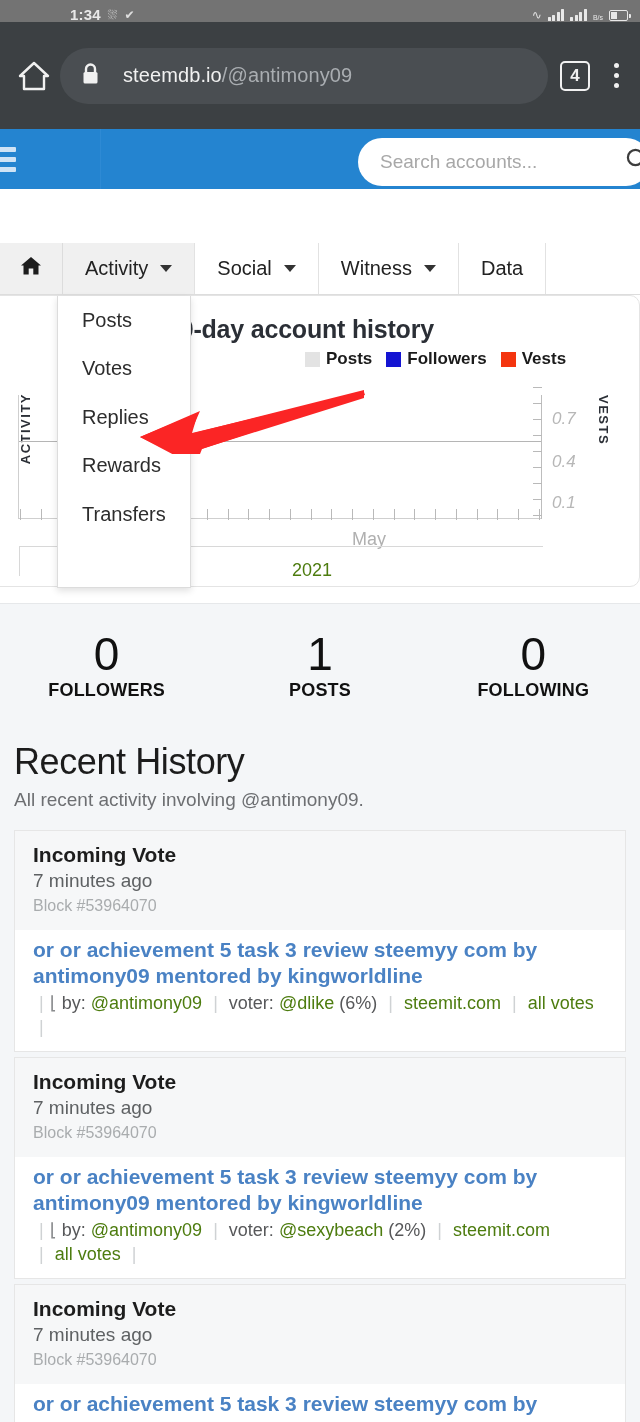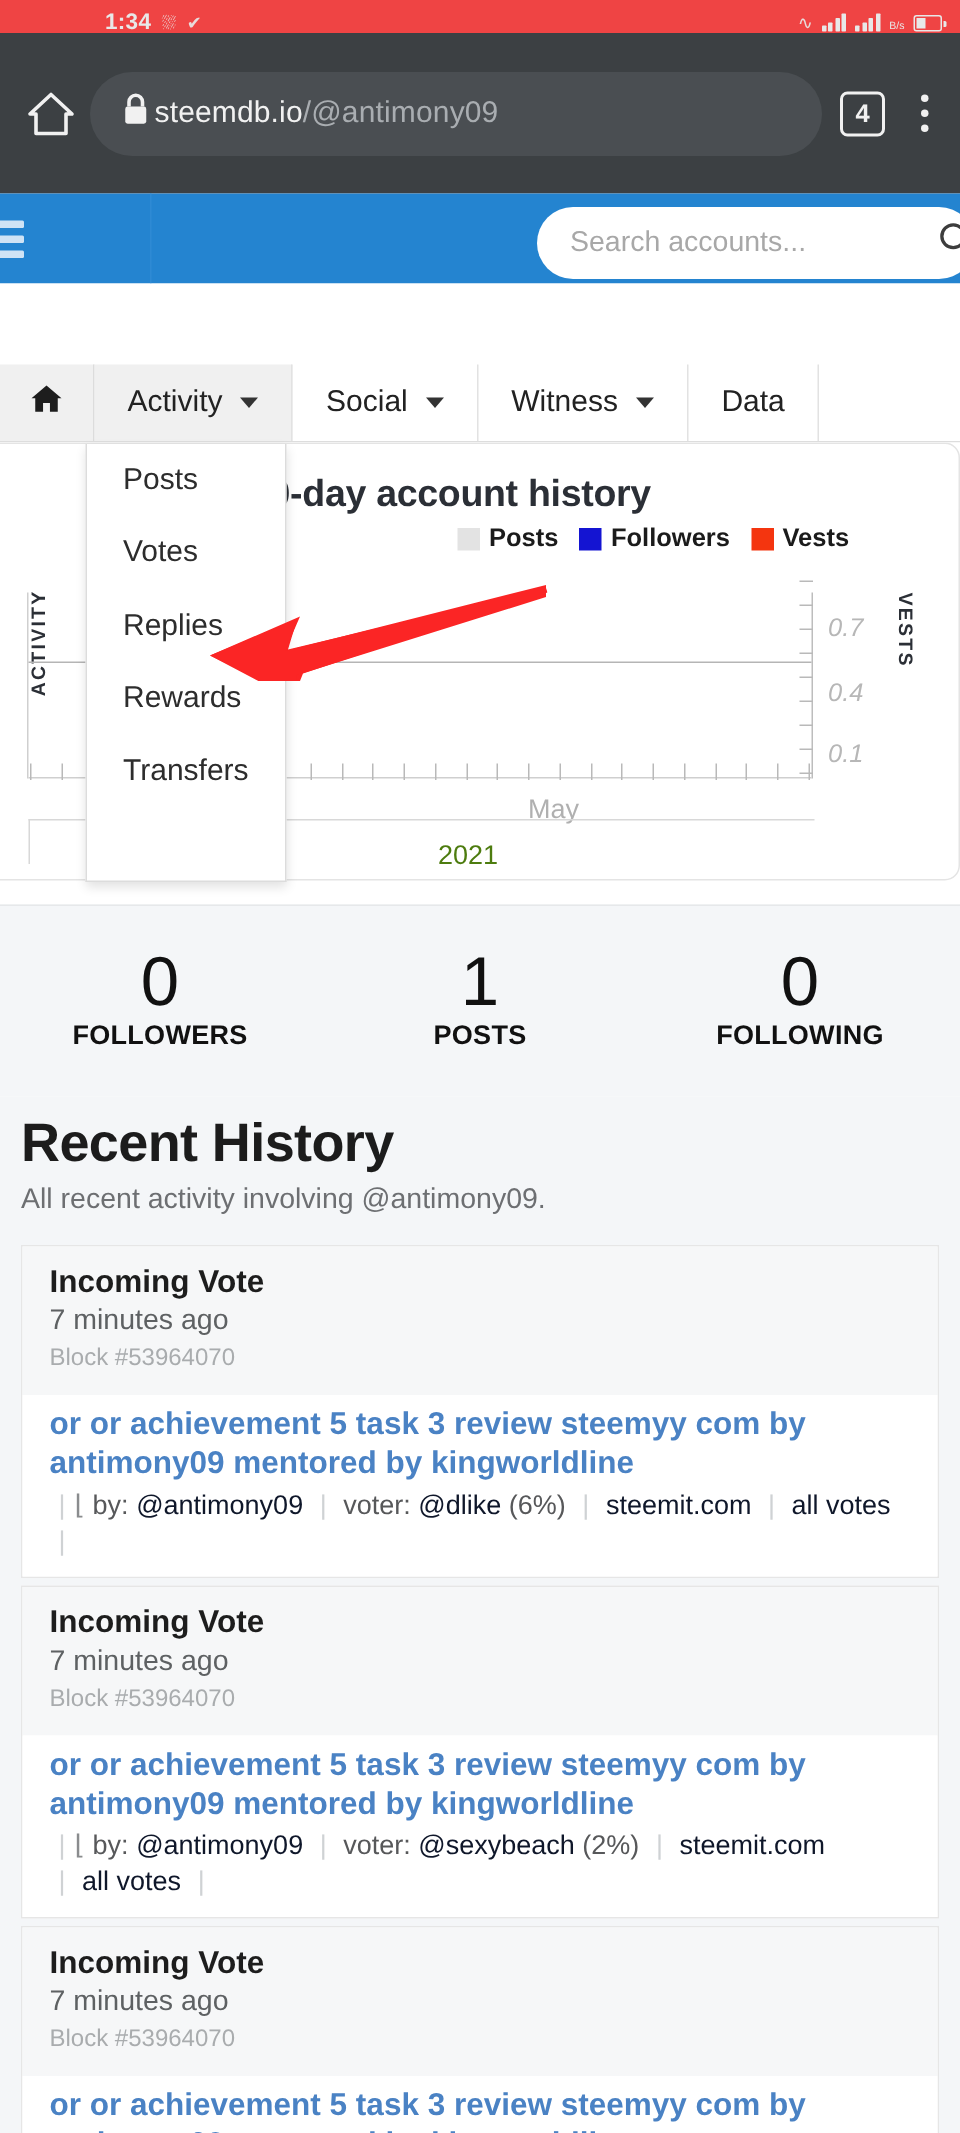--- a/index.html
+++ b/index.html
@@ -6,21 +6,21 @@
   html, body {
     width: 640px; height: 1422px;
     font-family: "Liberation Sans", sans-serif;
     background: #ffffff;
     overflow: hidden;
   }
 
   
   .statusbar {
     position: absolute; top: 0; left: 0; width: 640px; height: 22px;
-    background: #ef4444; color: #e8e8e8;
+    background: #737373; color: #e8e8e8;
     display: flex; align-items: flex-end; justify-content: space-between;
     padding: 12px 12px 1px 12px;
     overflow: hidden;
   }
   .sb-left { display: flex; align-items: flex-end; gap: 7px; margin-left: 58px; }
   .sb-time { font-size: 15px; font-weight: 700; letter-spacing: .2px; line-height: 13px; }
   .sb-ico { font-size: 12px; line-height: 12px; opacity: .92; }
   .sb-right { display: flex; align-items: flex-end; gap: 6px; }
   .bars { display: flex; align-items: flex-end; gap: 1.5px; height: 12px; }
   .bars i { display: block; width: 3px; background: #e8e8e8; border-radius: .5px; }
@@ -38,21 +38,21 @@
   
   .browserbar {
     position: absolute; top: 22px; left: 0; width: 640px; height: 107px;
     background: #3c4043;
     display: flex; align-items: center; padding: 0 12px;
   }
   .home-ico { width: 44px; flex: 0 0 44px; display:flex; align-items:center; justify-content:center; }
   .omnibox {
     flex: 1 1 auto; height: 56px; margin: 0 8px 0 4px;
     background: #4a4e52; border-radius: 28px;
-    display: flex; align-items: center; padding: 0 22px; gap: 4px;
+    display: flex; align-items: center; padding: 0 22px; gap: 24px;
     overflow: hidden;
   }
   .lock { flex: 0 0 auto; }
   .url { font-size: 20px; color: #f1f1f1; white-space: nowrap; letter-spacing: .1px; }
   .url .dim { color: #a9adb1; }
   .tabcount {
     flex: 0 0 auto; width: 30px; height: 30px; border: 2.5px solid #f1f1f1;
     border-radius: 5px; color: #f1f1f1; font-size: 17px; font-weight: 700;
     display: flex; align-items: center; justify-content: center; margin: 0 14px 0 4px;
   }
@@ -169,33 +169,33 @@
     position: absolute; top: 603px; left: 0; width: 640px; height: 128px;
     background: #f4f6f8; border-top: 1px solid #e6e8ea;
     display: flex; align-items: flex-start;
   }
   .stat { flex: 1 1 0; text-align: center; padding-top: 26px; }
   .stat .num { font-size: 46px; font-weight: 400; color: #111; line-height: 48px; }
   .stat .lbl { font-size: 18px; font-weight: 700; color: #111; letter-spacing: .2px; margin-top: 2px; }
 
   
   .recent { position: absolute; top: 731px; left: 0; width: 640px; height: 691px; background: #f4f6f8; }
-  .rh-title { position:absolute; left: 14px; top: 10px; font-size: 36px; font-weight: 700; color: #1c1c1c; letter-spacing: -.4px; }
+  .rh-title { position:absolute; left: 14px; top: 10px; font-size: 36px; font-weight: 400; color: #1c1c1c; letter-spacing: -.4px; }
   .rh-sub { position:absolute; left: 14px; top: 58px; font-size: 19px; color: #6d6f72; }
 
   .cards { position: absolute; left: 14px; top: 99px; width: 612px; }
   .card { background: #fff; border: 1px solid #e6e6e6; margin-bottom: 5px; }
   .card-head { background: #f6f7f8; padding: 10px 18px 12px 18px; }
   .c-kind { font-size: 21px; font-weight: 700; color: #1d1d1d; line-height: 27px; }
   .c-when { font-size: 19px; color: #5e6163; line-height: 26px; }
   .c-block { font-size: 16px; color: #a9acae; line-height: 24px; }
   .card-body { padding: 7px 18px 12px 18px; background: #fff; }
   .c-link { font-size: 21px; font-weight: 700; color: #4a82c4; line-height: 26px; }
   .c-meta { font-size: 18px; color: #57585a; line-height: 24px; margin-top: 2px; }
-  .c-meta a { color: #0f172a; text-decoration: none; }
+  .c-meta a { color: #4d7c0f; text-decoration: none; }
   .c-meta .sep { color: #cfd2d4; padding: 0 6px; }
   .c-meta .arrowch { color: #8a8c8e; }
 </style>
 </head>
 <body>
 
 <div class="statusbar">
   <div class="sb-left">
     <span class="sb-time">1:34</span>
     <span class="sb-ico">⛆</span>

